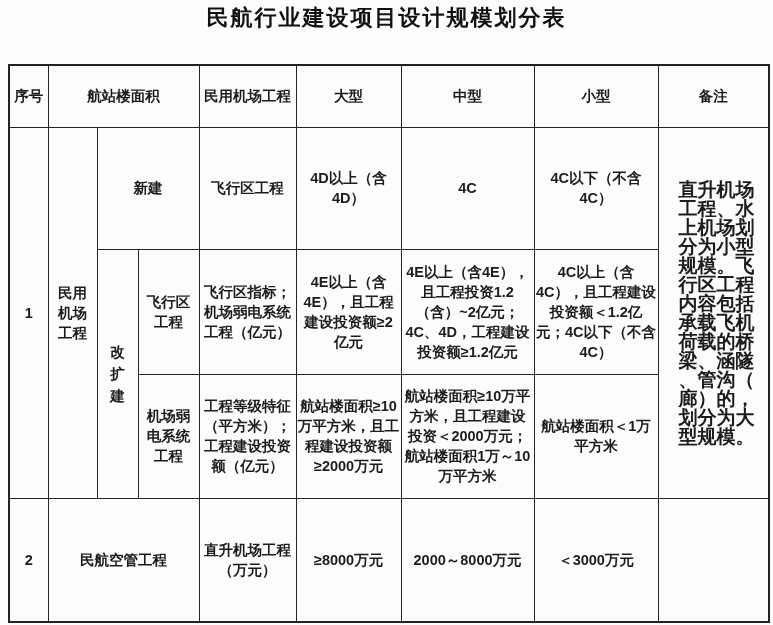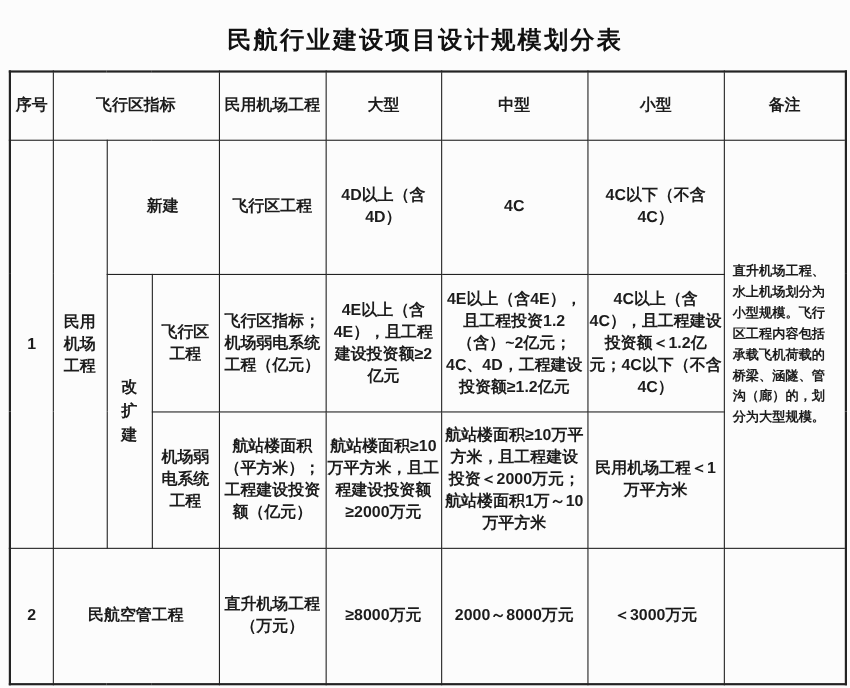--- a/index.html
+++ b/index.html
@@ -10,21 +10,21 @@
     width: 773px;
     height: 625px;
     position: relative;
     background: #fcfcfc;
     font-family: "Liberation Sans", sans-serif;
     color: #1c1c1c;
     overflow: hidden;
   }
   .doc-title {
     position: absolute;
-    top: 22px;
+    top: 3px;
     left: 0;
     width: 773px;
     text-align: center;
     font-size: 22px;
     font-weight: bold;
     letter-spacing: 2px;
     color: #111;
   }
   table.scale-table {
     position: absolute;
@@ -50,25 +50,25 @@
   }
   
   .wrap2 > div { width: 31px; margin: 16px auto; word-break: break-all; }
   .wrap3 > div { width: 46px; margin: 0 auto; word-break: break-all; text-align: center; }
   .vert  > div { width: 16px; margin: 12px auto; word-break: break-all; line-height: 22px; }
   
   td.remark { text-align: left; }
   td.remark > div {
     width: 93px;
     margin: 0 1px 0 2px;
-    font-size: 12px;
+    font-size: 19px;
     line-height: 19px;
     word-break: break-all;
     line-break: anywhere;
-    text-align: center;
+    text-align: right;
   }
 </style>
 </head>
 <body>
 
 <div class="doc-title">民航行业建设项目设计规模划分表</div>
 
 <table class="scale-table">
   <colgroup>
     <col style="width:39px">
@@ -78,21 +78,21 @@
     <col style="width:97px">
     <col style="width:105px">
     <col style="width:133px">
     <col style="width:124px">
     <col style="width:111px">
   </colgroup>
 
   <tbody>
       <tr style="height:62px">
     <th>序号</th>
-    <th colspan="3">飞行区指标</th>
+    <th colspan="3">航站楼面积</th>
     <th>民用机场工程</th>
     <th>大型</th>
     <th>中型</th>
     <th>小型</th>
     <th>备注</th>
   </tr>
 
   <tr style="height:122px">
     <td rowspan="3">1</td>
     <td rowspan="3" class="wrap2">
@@ -118,24 +118,24 @@
     <td>飞行区指标；机场弱电系统工程（亿元）</td>
     <td>4E以上（含4E），且工程建设投资额≥2亿元</td>
     <td>4E以上（含4E），且工程投资1.2（含）~2亿元；4C、4D，工程建设投资额≥1.2亿元</td>
     <td>4C以上（含4C），且工程建设投资额＜1.2亿元；4C以下（不含4C）</td>
   </tr>
 
   <tr style="height:124px">
     <td class="wrap3">
       <div>机场弱电系统工程</div>
     </td>
-    <td>航站楼面积（平方米）；工程建设投资额（亿元）</td>
+    <td>工程等级特征（平方米）；工程建设投资额（亿元）</td>
     <td>航站楼面积≥10万平方米，且工程建设投资额≥2000万元</td>
     <td>航站楼面积≥10万平方米，且工程建设投资＜2000万元；航站楼面积1万～10万平方米</td>
-    <td>民用机场工程＜1万平方米</td>
+    <td>航站楼面积＜1万平方米</td>
   </tr>
 
   <tr style="height:124px">
     <td>2</td>
     <td colspan="3">民航空管工程</td>
     <td>直升机场工程（万元）</td>
     <td>≥8000万元</td>
     <td>2000～8000万元</td>
     <td>＜3000万元</td>
     <td></td>

